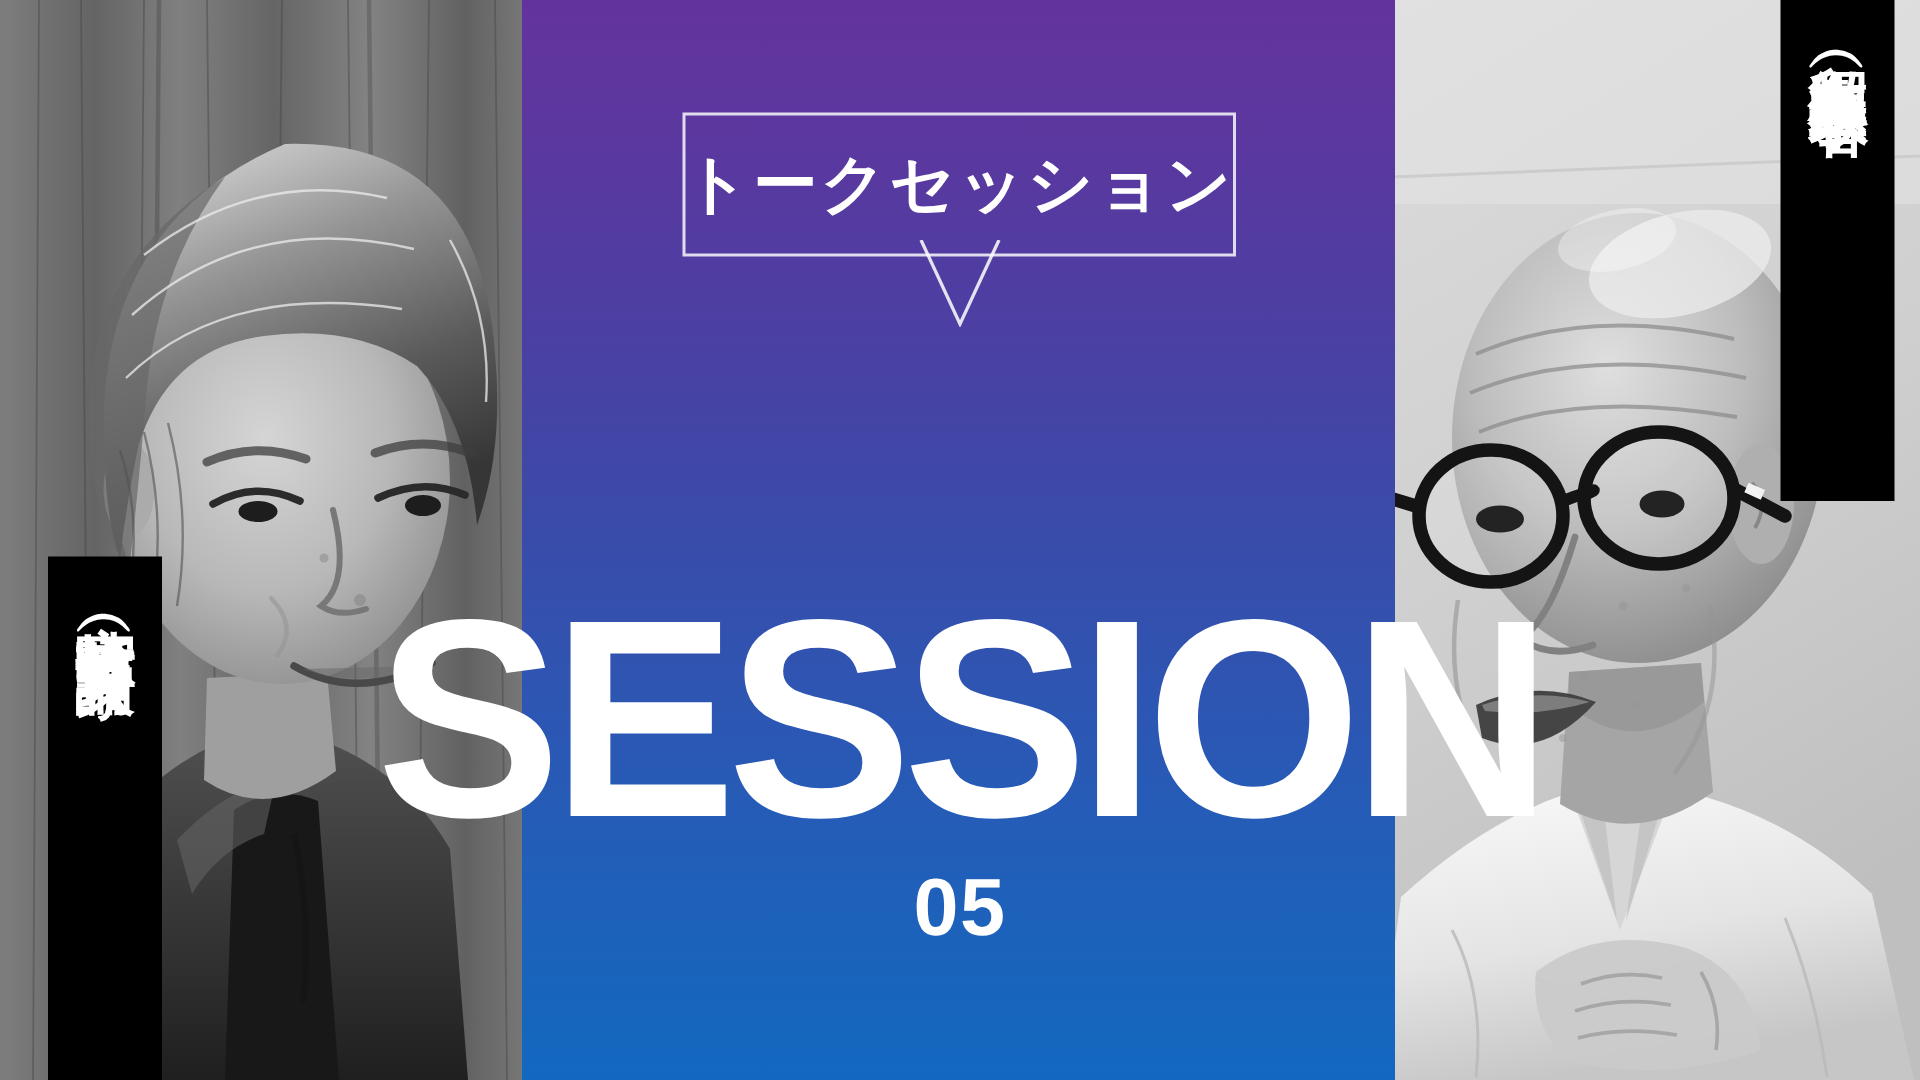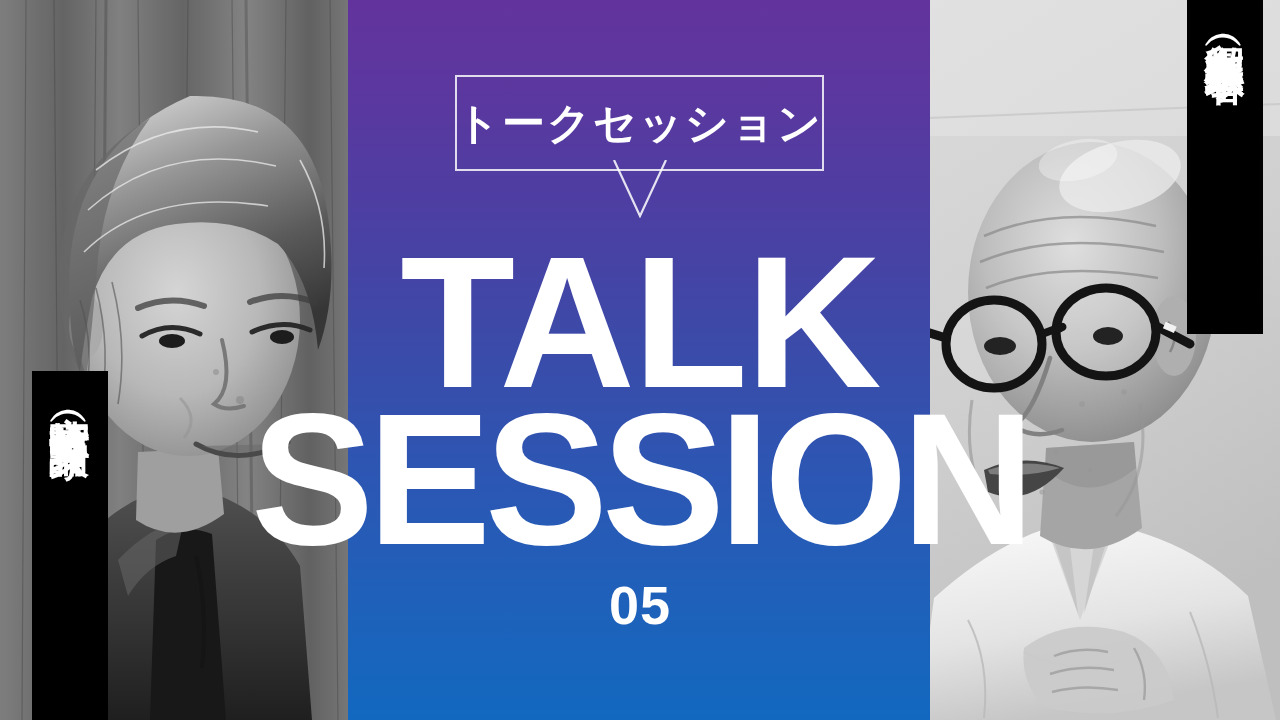--- a/index.html
+++ b/index.html
@@ -349,21 +349,20 @@
 
   <div id="center-panel"></div>
 
   <div id="tag-box">
     <span id="tag-label">トークセッション</span>
   </div>
   <svg id="tag-pointer" viewBox="0 0 56 58">
     <path d="M2 0 L28 56 L54 0" fill="none" stroke="rgba(255,255,255,0.85)" stroke-width="2.2" stroke-linejoin="miter"></path>
   </svg>
 
-  <div id="word-talk" class="bigword">TALK</div>
   <div id="word-session" class="bigword">SESSION</div>
   <div id="episode-number">05</div>
 
   <div id="nameplate-left" class="nameplate">
     <span class="nameplate-text">宮崎哲弥（評論家）</span>
   </div>
 
   <div id="nameplate-right" class="nameplate">
     <span class="nameplate-text">釈徹宗（宗教学者）</span>
   </div>

